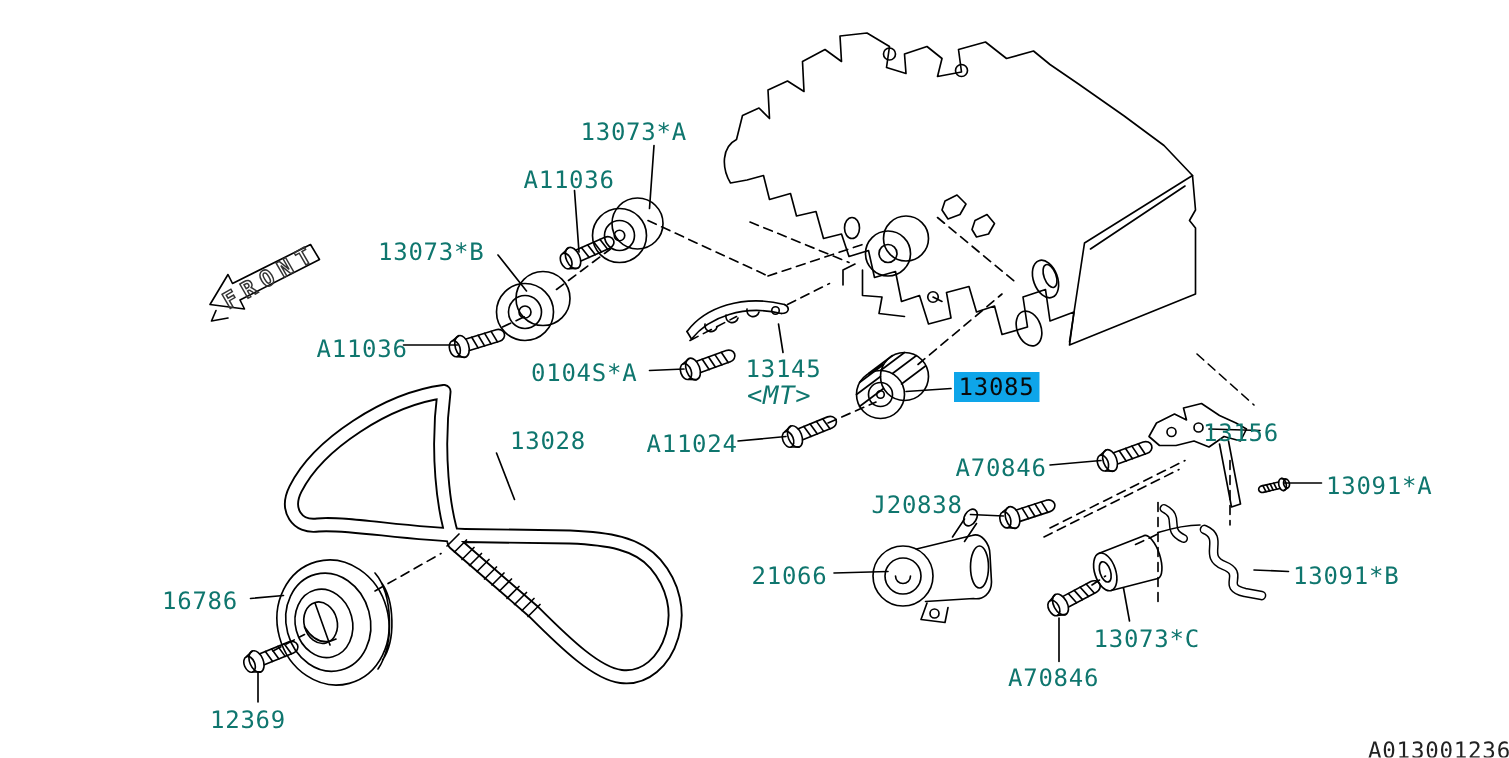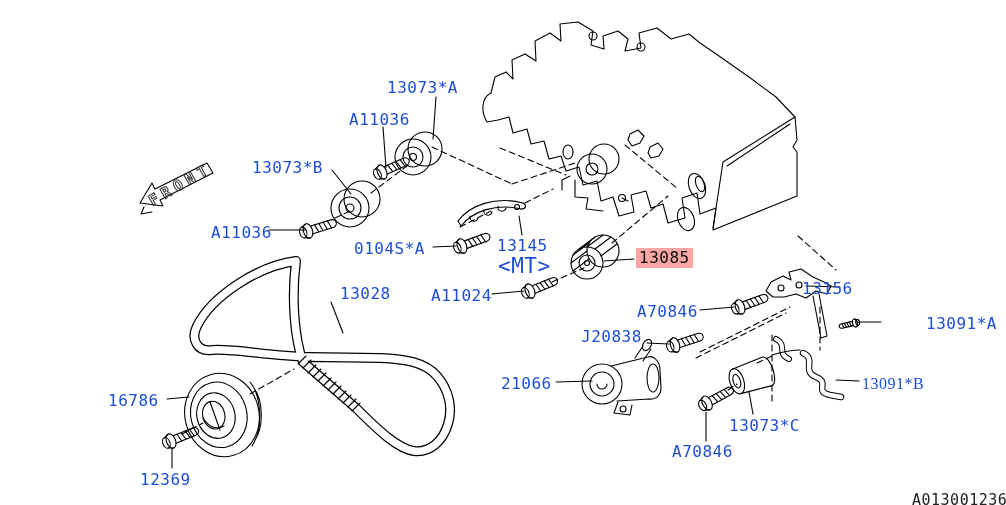--- a/index.html
+++ b/index.html
@@ -4,28 +4,28 @@
 <style>
   html,body{margin:0;padding:0;}
   body{
     width:1006px;height:505px;position:relative;overflow:hidden;
     background:#ffffff;
     font-family:"DejaVu Sans Mono","Liberation Mono",monospace;
   }
   #art{position:absolute;left:0;top:0;z-index:1;}
   .label{
     position:absolute;z-index:2;
-    font-size:16px;line-height:1.1;color:#1d4ed8;
+    font-size:16px;line-height:1.1;color:#0f766e;
     white-space:nowrap;letter-spacing:0.5px;cursor:default;
   }
   .label.hl{
-    background:#fca5a5; 
+    background:#0ea5e9; 
     padding:1px 3px;color:#0a0a0a;
   }
-  .note{font-size:21px;}
+  .note{font-size:17px;font-style:italic;}
   #front-label{
     font-size:15px;letter-spacing:5px;font-weight:bold;color:#444;
     transform:rotate(-30deg);transform-origin:left center;
   }
   @supports (-webkit-text-stroke: 1px black){
     #front-label{color:transparent;-webkit-text-stroke:1px #333;}
   }
   #doc-code{font-size:15px;color:#222;letter-spacing:0.5px;}
   svg *{vector-effect:non-scaling-stroke;}
 </style>
@@ -253,22 +253,22 @@
 <div class="label" style="left:252px;top:159px;">13073*B</div>
 <div class="label" style="left:211px;top:224px;">A11036</div>
 <div class="label" style="left:354px;top:240px;">0104S*A</div>
 <div class="label" style="left:497px;top:237px;">13145</div>
 <div class="label note" style="left:498px;top:255px;">&lt;MT&gt;</div>
 <div class="label hl" style="left:636px;top:248px;">13085</div>
 <div class="label" style="left:309px;top:285px;margin-left:31px;">13028</div>
 <div class="label" style="left:431px;top:287px;">A11024</div>
 <div class="label" style="left:637px;top:303px;">A70846</div>
 <div class="label" style="left:802px;top:280px;">13156</div>
-<div class="label" style="left:884px;top:315px;margin-left:42px;">13091*A</div>
+<div class="label" style="left:884px;top:315px;">13091*A</div>
 <div class="label" style="left:581px;top:328px;">J20838</div>
 <div class="label" style="left:501px;top:375px;">21066</div>
-<div class="label" style="left:862px;top:375px;font-family:Liberation Serif, serif;">13091*B</div>
+<div class="label" style="left:862px;top:375px;">13091*B</div>
 <div class="label" style="left:108px;top:392px;">16786</div>
 <div class="label" style="left:729px;top:417px;">13073*C</div>
 <div class="label" style="left:672px;top:443px;">A70846</div>
 <div class="label" style="left:140px;top:471px;">12369</div>
 
 <div id="doc-code" class="label" style="left:912px;top:492px;">A013001236</div>
 
 </body></html>

